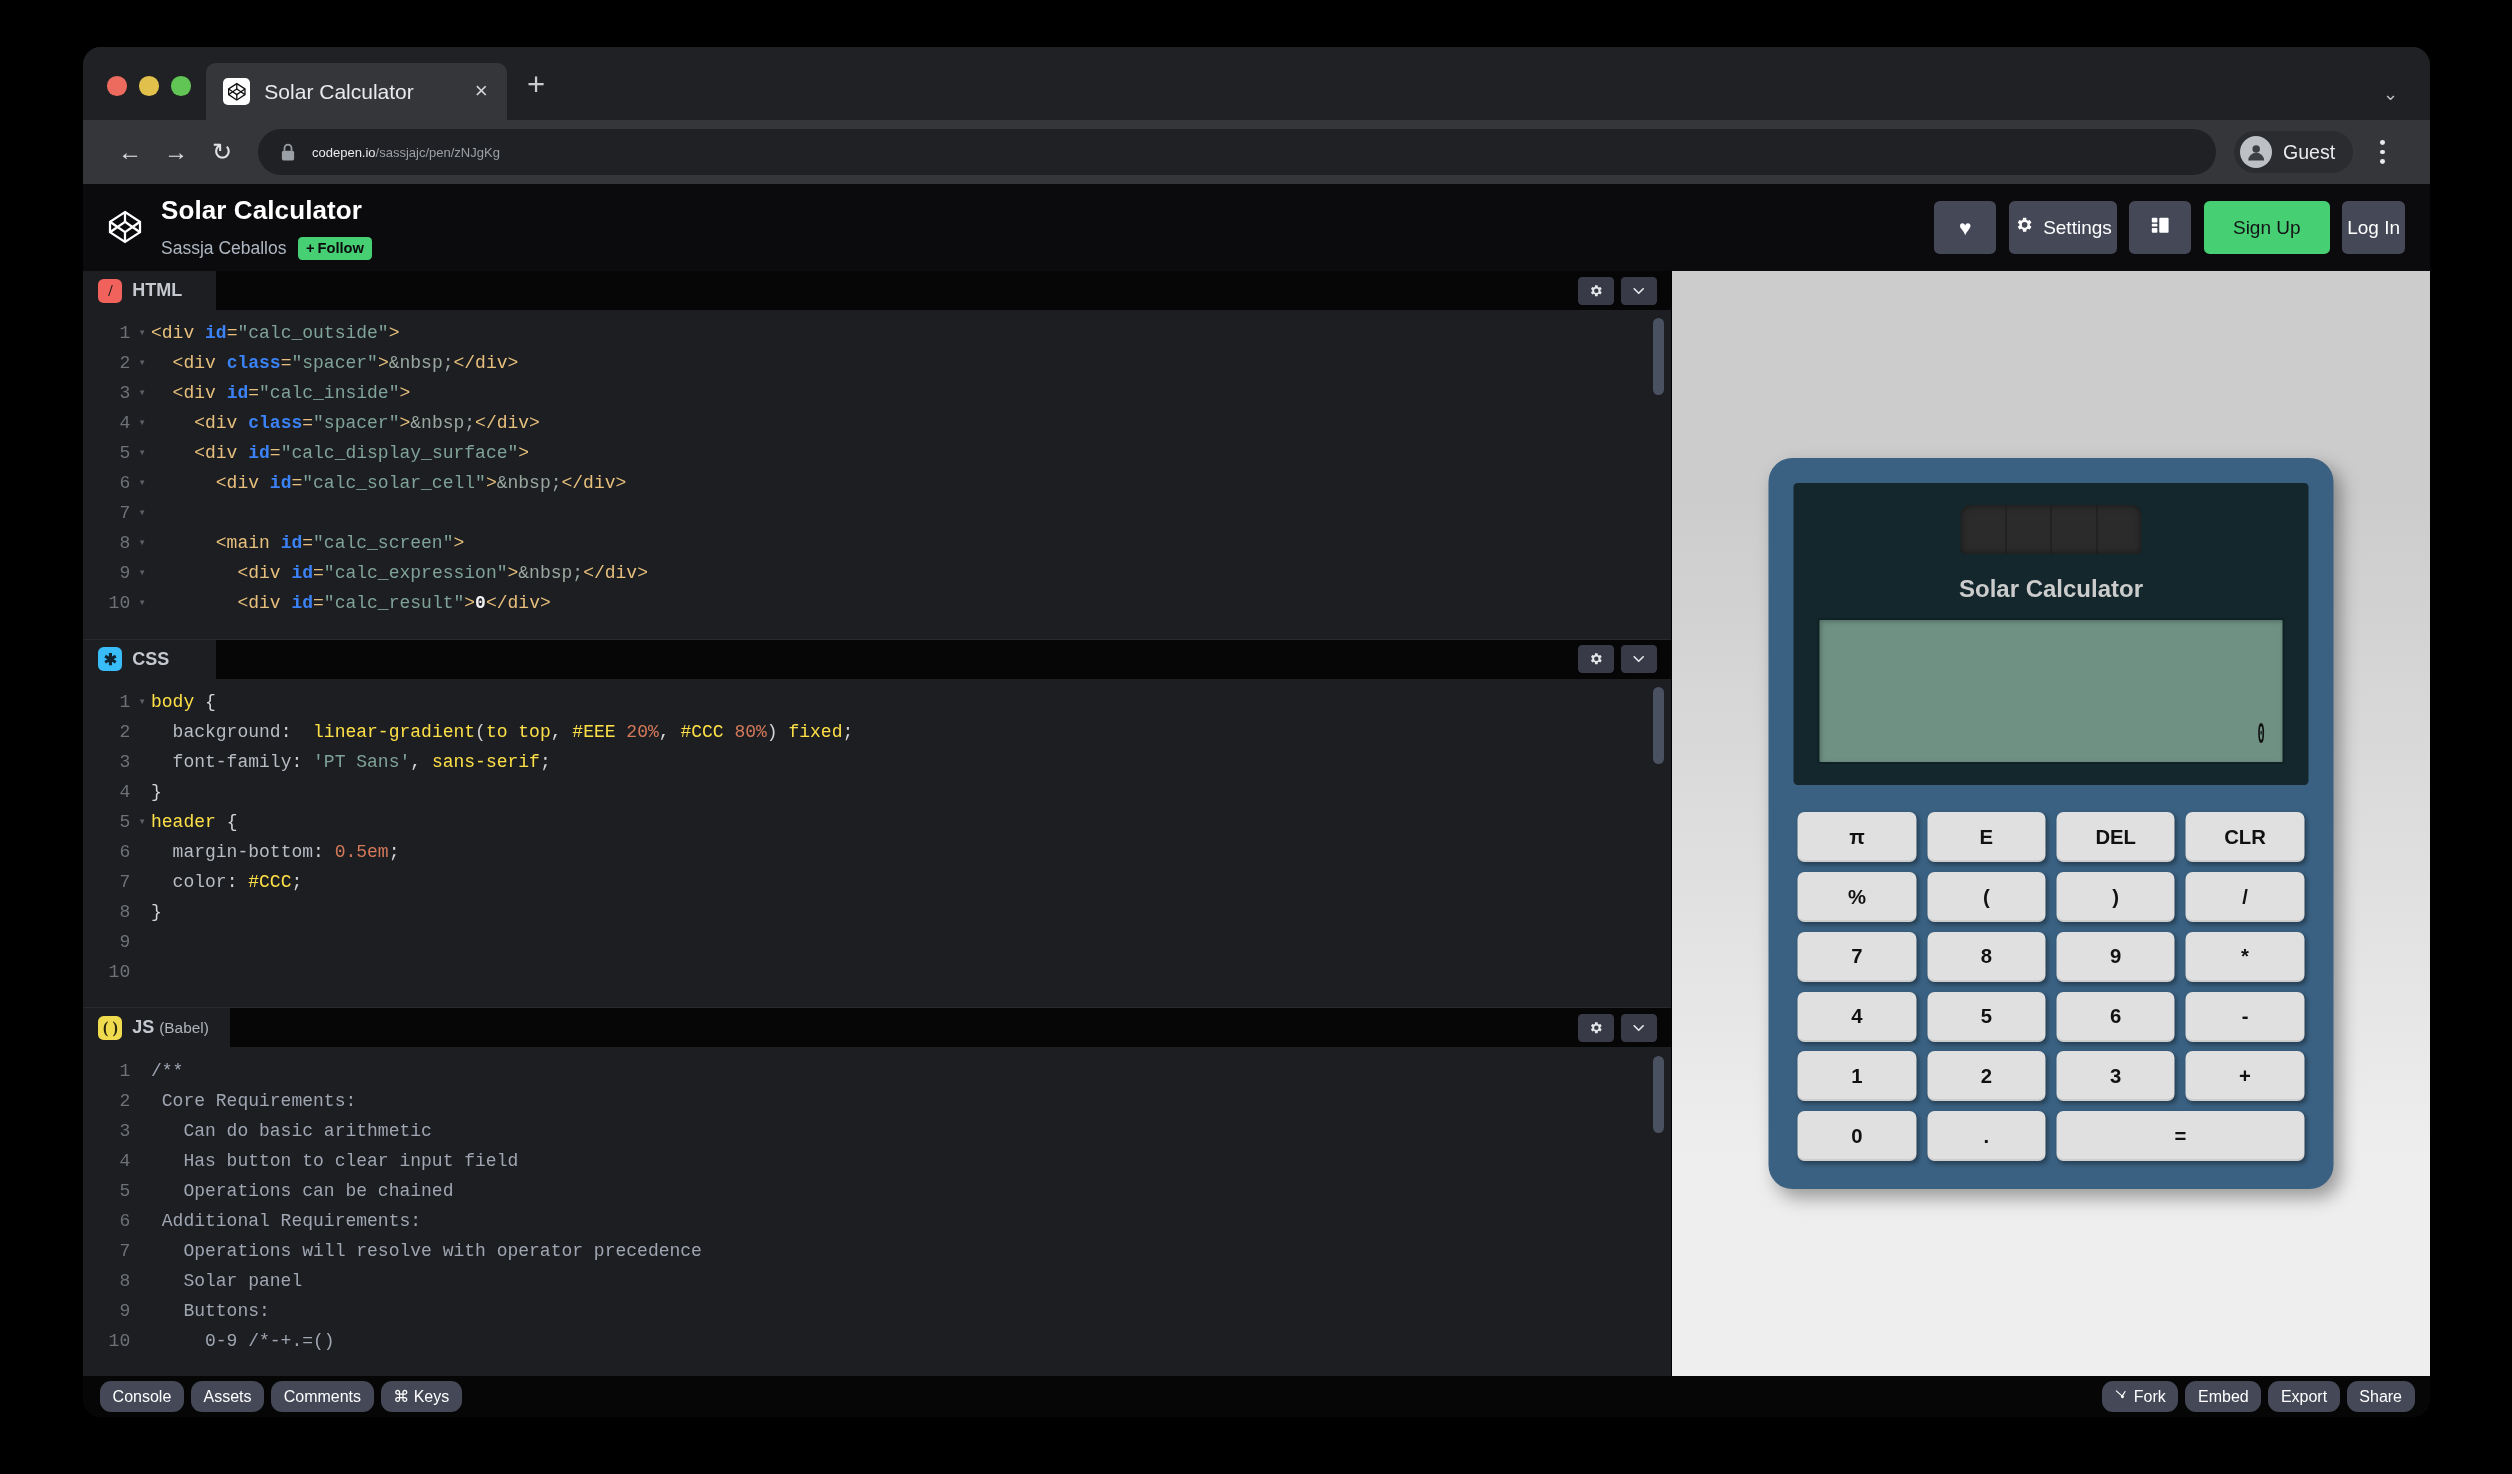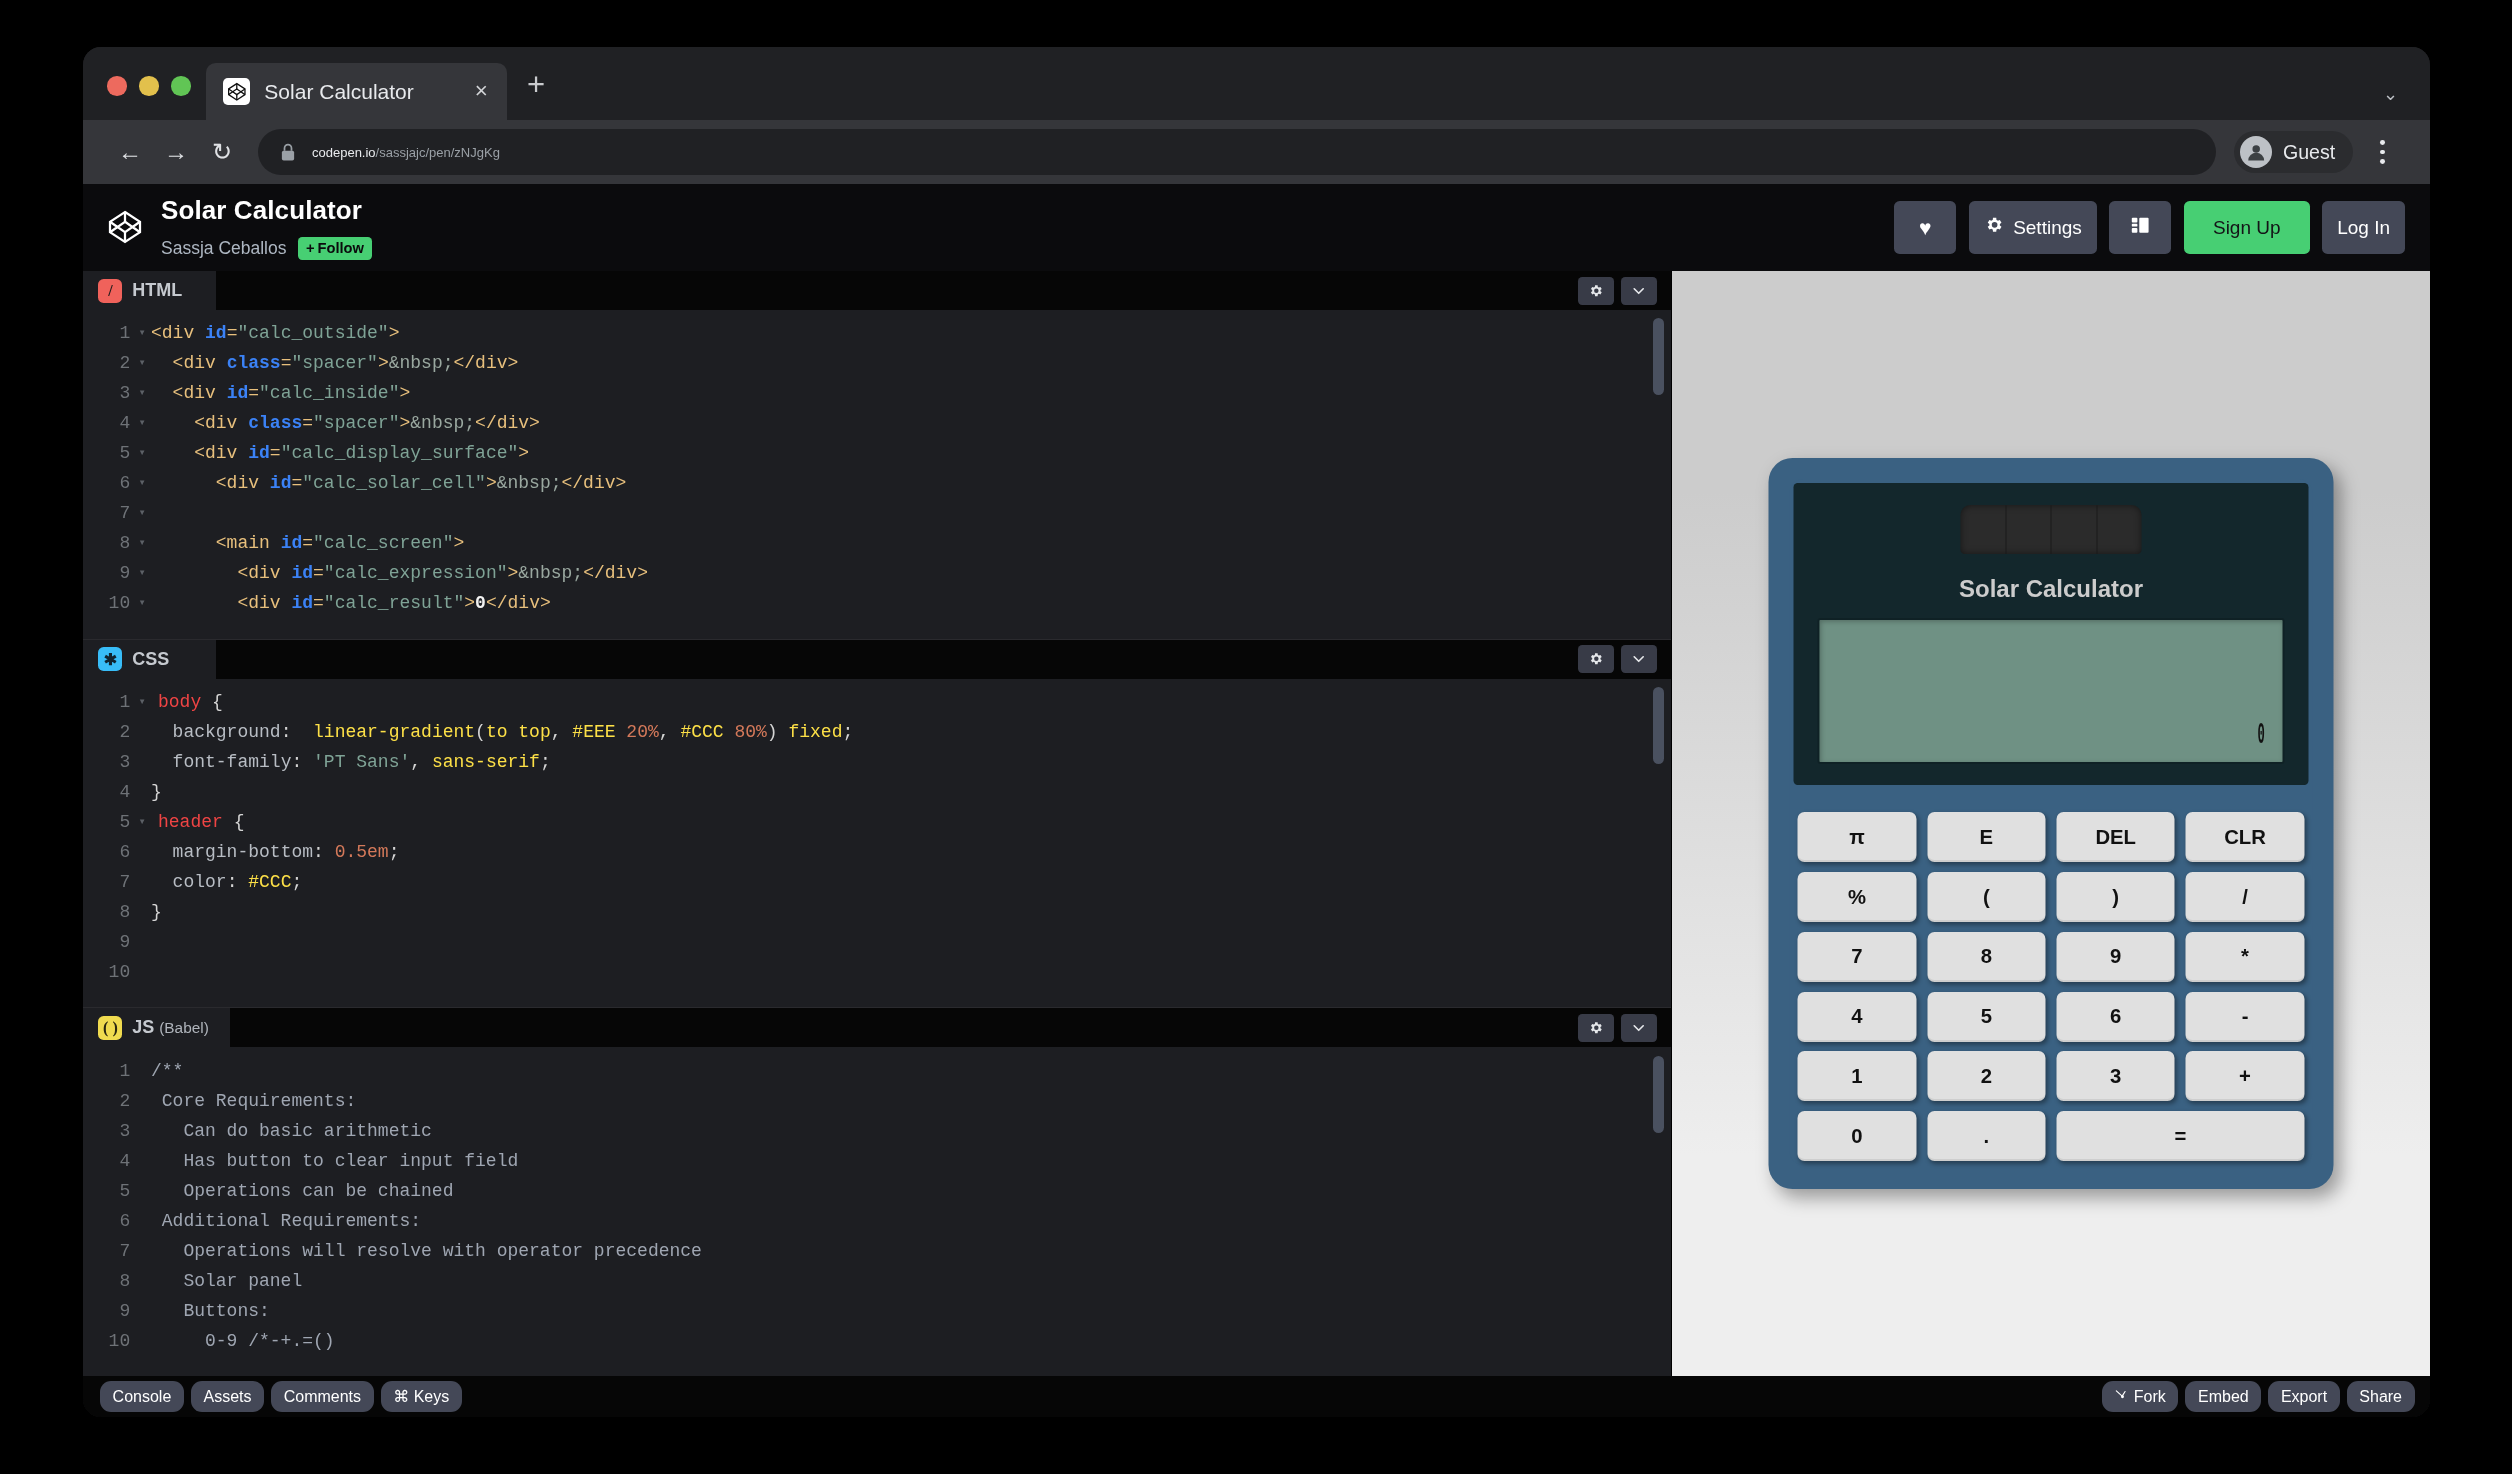--- a/index.html
+++ b/index.html
@@ -170,21 +170,21 @@
   .hdr-btn {
     background: #444857;
     color: #fff;
     border: none;
     border-radius: 5.6px;
     height: 53px;
     font-size: 19px;
     font-family: "Liberation Sans", sans-serif;
     display: inline-flex; align-items: center; justify-content: center;
     gap: 9.8px;
-    padding: 0 15px;
+    padding: 0 5px;
     cursor: pointer;
   }
   .hdr-btn.icon-only { width: 62px; padding: 0; }
   .hdr-btn.signup { background: #47CF73; color: #141417; font-weight: 400; padding: 0 29px; }
 
   
   #editors-area {
     position: absolute;
     left: 0; top: 87px; right: 0; bottom: 41px;
     display: flex;
@@ -270,21 +270,21 @@
     color: #5C6066; font-size: 12px;
     text-align: center;
   }
   .code-text { color: #D4D4D4; }
   
   .t-tag   { color: #E8C07D; }
   .t-attr  { color: #3b82f6; font-weight: 700; }
   .t-str   { color: #7FA396; }
   .t-ent   { color: #9AA8A0; }
   .t-txt   { color: #F2F2F2; font-weight: 700; }
-  .t-sel   { color: #ef4444; margin-left: 7px; }
+  .t-sel   { color: #fde047; }
   .t-prop  { color: #B8BDC4; }
   .t-val   { color: #fde047; }
   .t-num   { color: #D4795A; }
   .t-strq  { color: #7FA396; }
   .t-com   { color: #9FA6B2; }
   .scroll-thumb {
     position: absolute;
     right: 7px; top: 8.4px;
     width: 11.2px; height: 77px;
     background: #4A5160;

